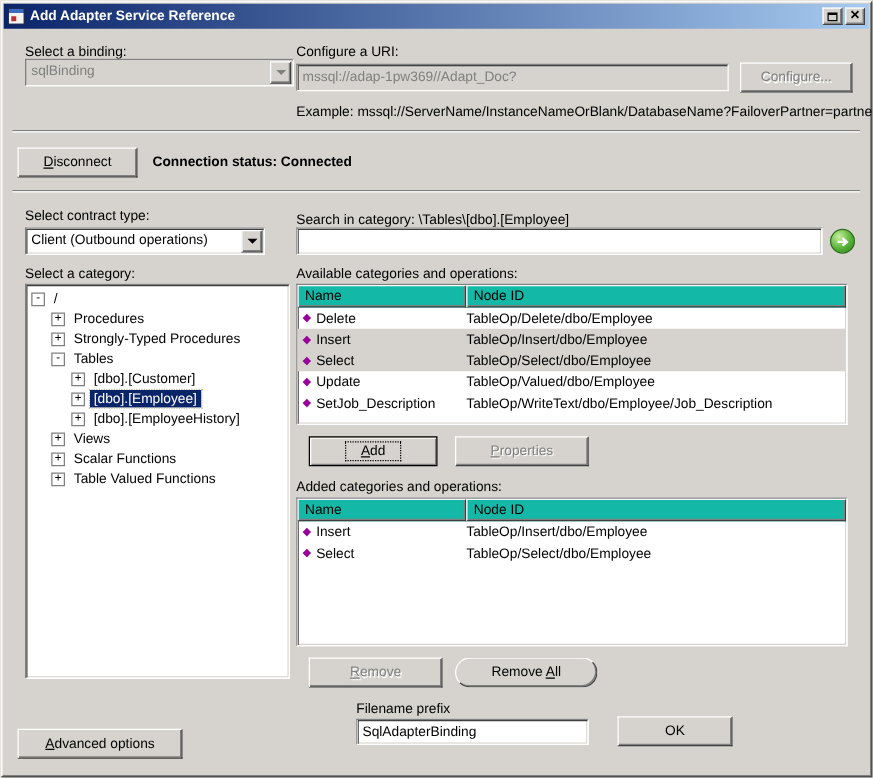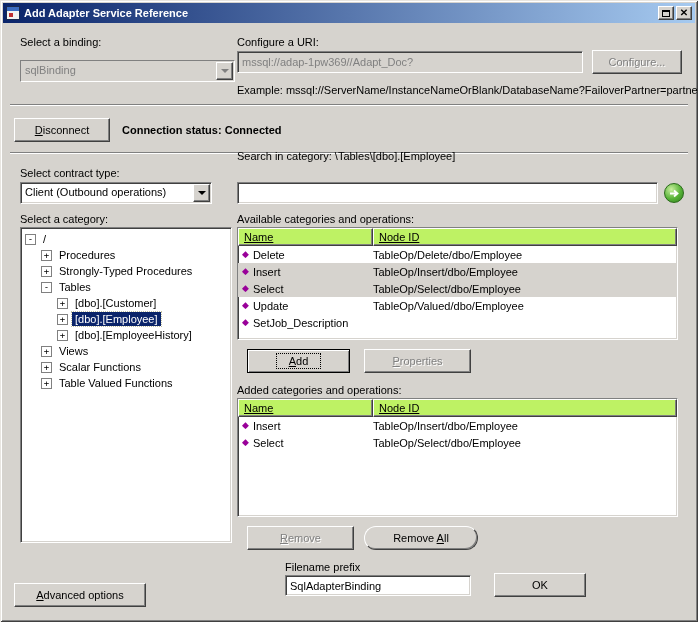--- a/index.html
+++ b/index.html
@@ -108,24 +108,24 @@
     font-family: "DejaVu Sans Mono", monospace;
     font-size: 9px; line-height: 8px; text-align: center;
     margin-right: 4px; color: #000;
   }
   .tree-label { padding: 1px 3px; }
   .tree-label.selected { background: #0a246a; color: #fff; outline: 1px dotted #c0c0a0; }
 
   
   .thead { display: flex; height: 18px; }
   .th {
-    background: #bef264;
+    background: #14b8a6;
     border: 1px solid; border-color: #fff #404040 #404040 #fff;
     box-shadow: inset -1px -1px 0 #808080;
-    padding: 2px 5px; overflow: hidden; white-space: nowrap; text-decoration: underline;
+    padding: 2px 5px; overflow: hidden; white-space: nowrap;
   }
   .c-name { width: 135px; flex: 0 0 135px; }
   .c-node { flex: 1 1 auto; }
   .trow { display: flex; height: 17px; align-items: center; white-space: nowrap; }
   .trow.sel { background: #d6d3ce; }
   .tcell { overflow: hidden; }
   .tcell.c-name { padding-left: 4px; display: flex; align-items: center; }
   .op-icon { color: #990099; font-size: 9px; margin-right: 4px; line-height: 9px; }
 
   .go-btn {
@@ -150,21 +150,21 @@
       <button class="tb-btn">
           <span class="max-glyph"></span>
         </button>
       <button class="tb-btn">
           <span class="close-glyph">✕</span>
         </button>
     </span>
   </div>
 
   <div class="label" style="left:20px; top:36px;">Select a binding:</div>
-  <div class="combo sunken disabled" style="left:20px; top:60px; width:215px; height:22px;">
+  <div class="combo sunken disabled" style="left:20px; top:47px; width:215px; height:22px;">
     <div class="field">sqlBinding</div>
     <div class="drop">
         <span class="arrow-down"></span>
       </div>
   </div>
 
   <div class="label" style="left:237px; top:36px;">Configure a URI:</div>
   <input class="tb sunken disabled" style="left: 237px; top: 51px; width: 346px; height: 22px;" disabled="" value="mssql://adap-1pw369//Adapt_Doc?">
   <button class="btn disabled" style="left:592px; top:50px; width:90px; height:24px;align-items:center;" disabled="">
       <span>Configure...</span>
@@ -185,21 +185,21 @@
   <div class="sep" style="top:152px;"></div>
 
   <div class="label" style="left:20px; top:167px;">Select contract type:</div>
   <div class="combo sunken" style="left:20px; top:182px; width:192px; height:22px;">
     <div class="field">Client (Outbound operations)</div>
     <div class="drop">
         <span class="arrow-down"></span>
       </div>
   </div>
 
-  <div class="label" style="left:237px; top:150px;">Search in category: \Tables\[dbo].[Employee]</div>
+  <div class="label" style="left:237px; top:170px;">Search in category: \Tables\[dbo].[Employee]</div>
   <input class="tb sunken" style="left: 237px; top: 182px; width: 421px; height: 22px;" value="">
   <button class="go-btn" style="left:664px; top:183px;">
     <svg width="11" height="11" viewBox="0 0 11 11">
       <path d="M1 5.5 H7 M5 2.5 L8.5 5.5 L5 8.5" stroke="#fff" stroke-width="1.8" fill="none"></path>
     </svg>
   </button>
 
   <div class="label" style="left:20px; top:213px;">Select a category:</div>
   <div class="panel sunken tree" style="left:20px; top:227px; width:212px; height:316px;">
       <div class="tree-row" style="padding-left: 4px;">
@@ -277,20 +277,21 @@
             <span class="op-icon">◆</span>
             <span>Update</span>
           </div>
           <div class="tcell c-node">TableOp/Valued/dbo/Employee</div>
         </div>
         <div class="trow">
           <div class="tcell c-name">
             <span class="op-icon">◆</span>
             <span>SetJob_Description</span>
           </div>
+          <div class="tcell c-node">TableOp/WriteText/dbo/Employee/Job_Description</div>
         </div>
       </div>
   </div>
 
   <button class="btn default" style="left:247px; top:349px; width:103px; height:24px;">
     <span class="inner"><u>A</u>dd</span>
   </button>
   <button class="btn disabled" style="left:364px; top:349px; width:107px; height:24px;" disabled="">
     <span><u>P</u>roperties</span>
   </button>

